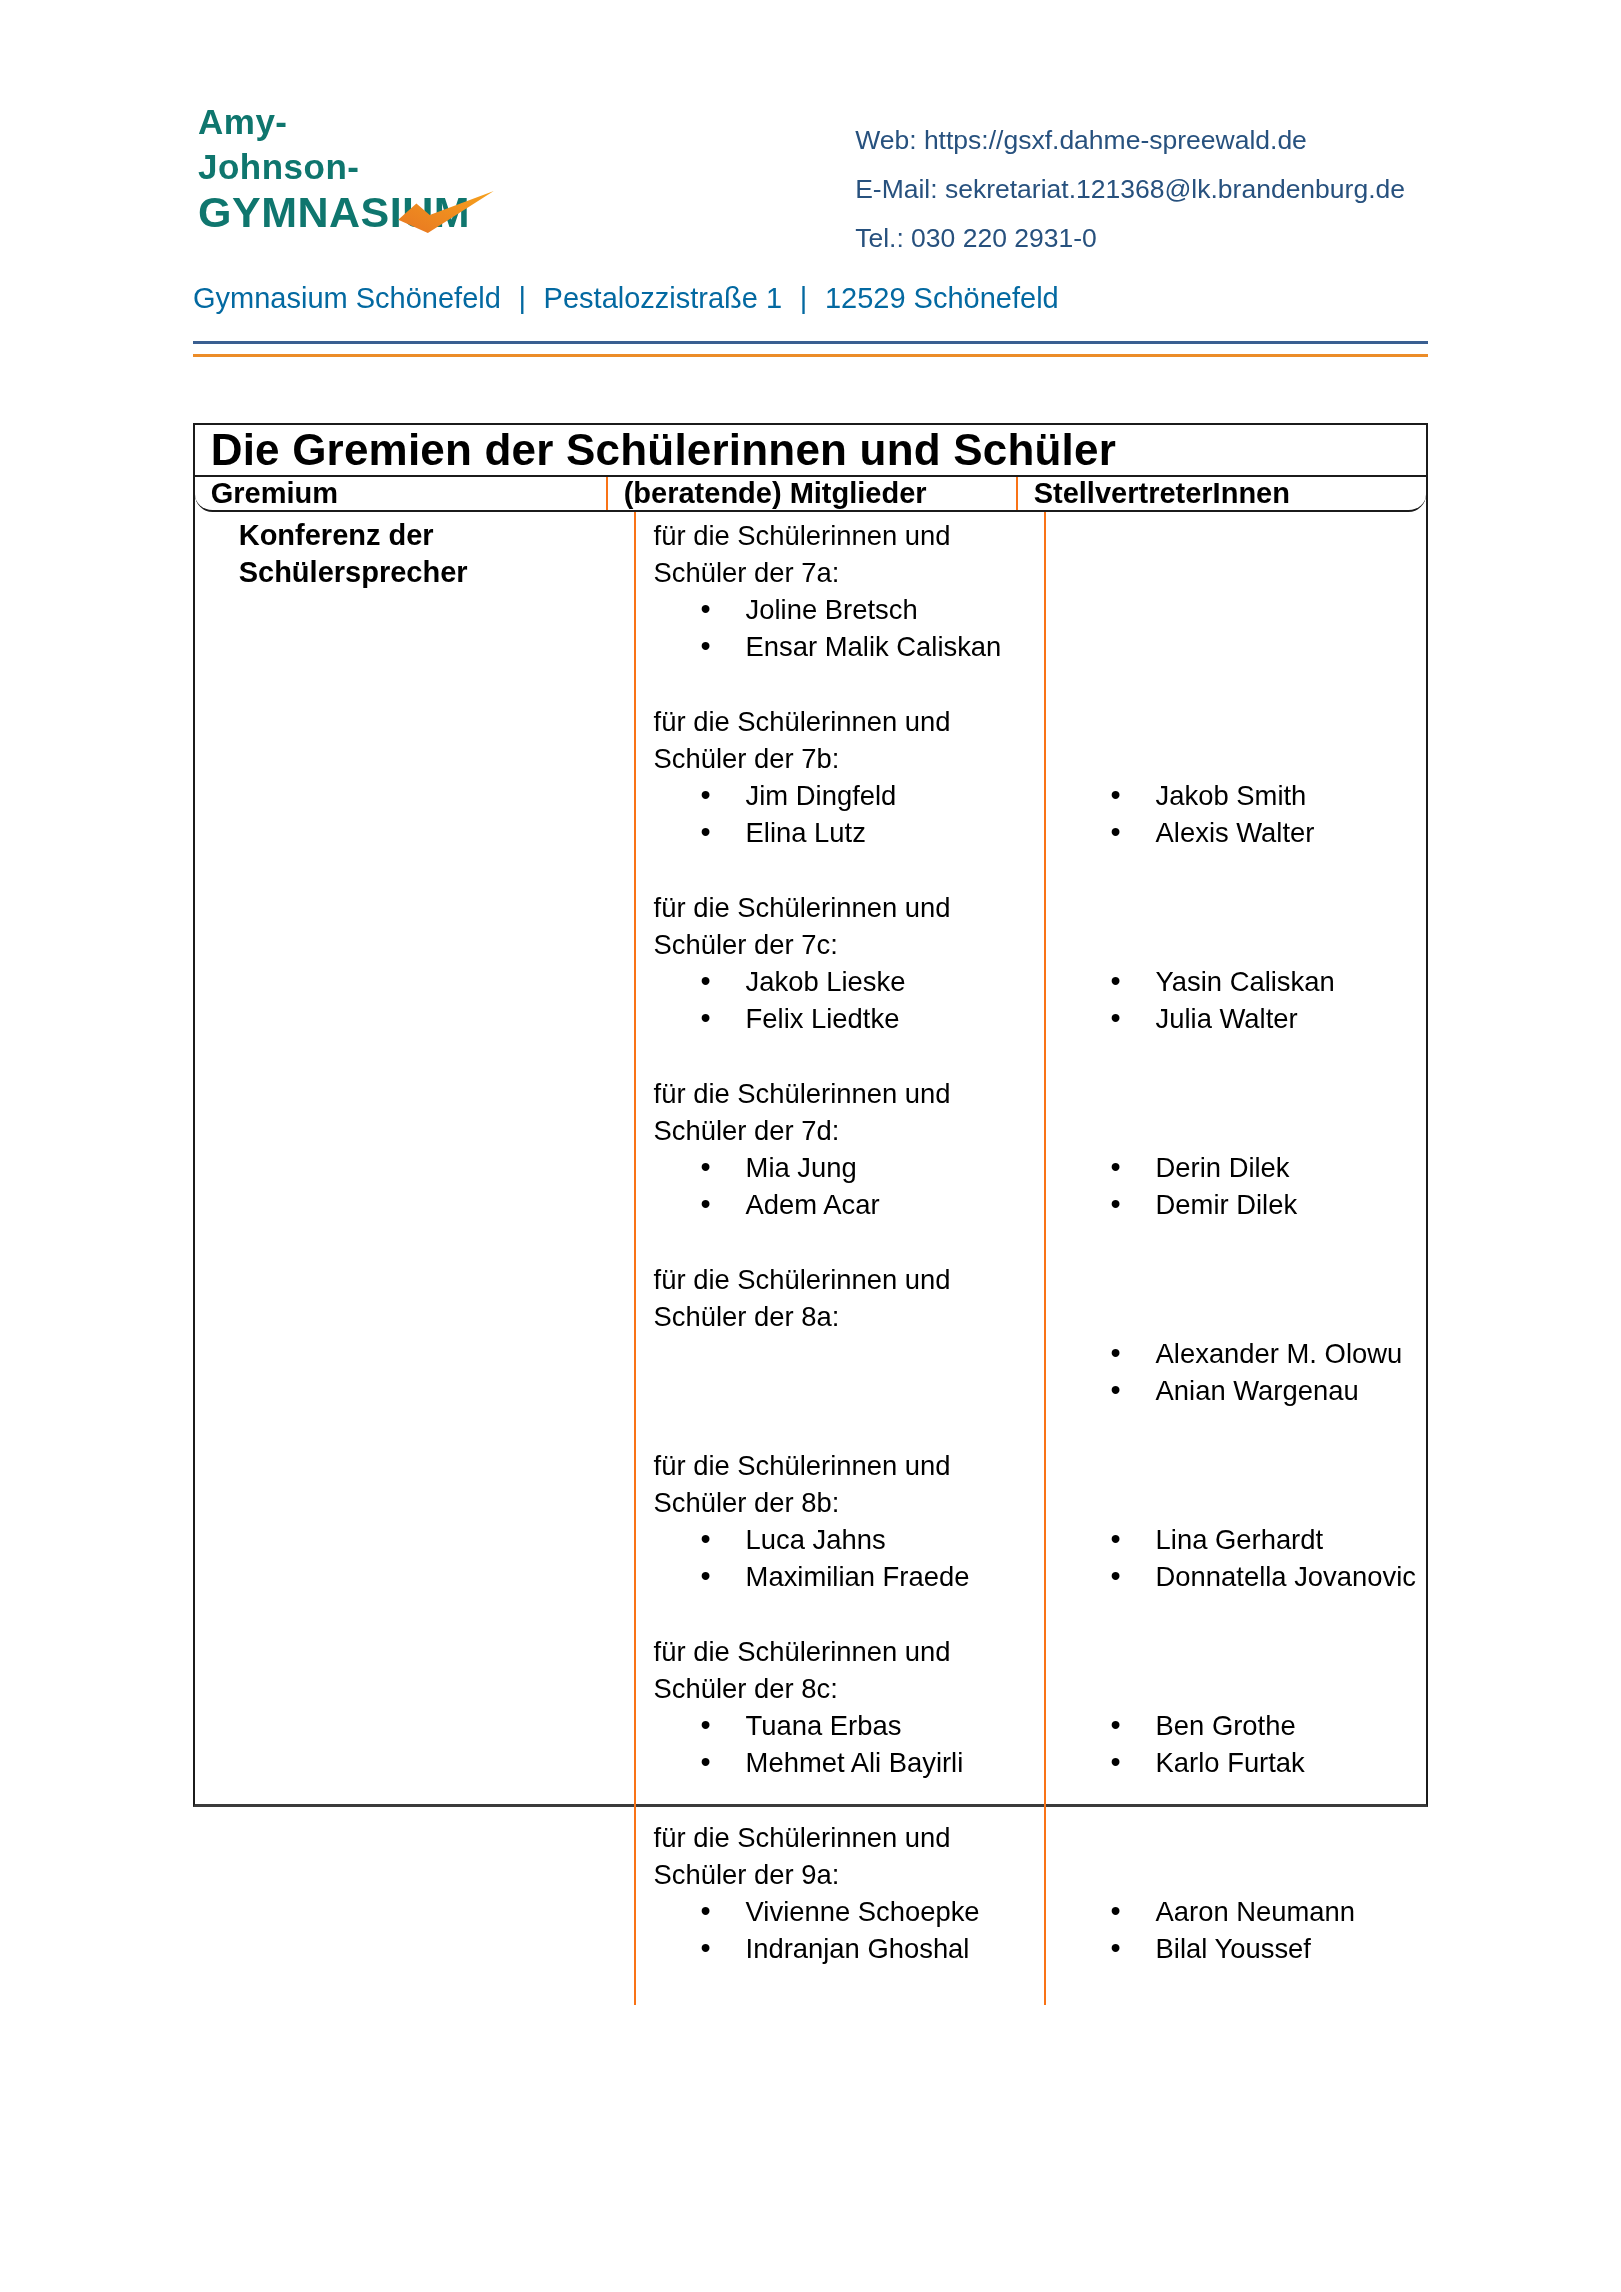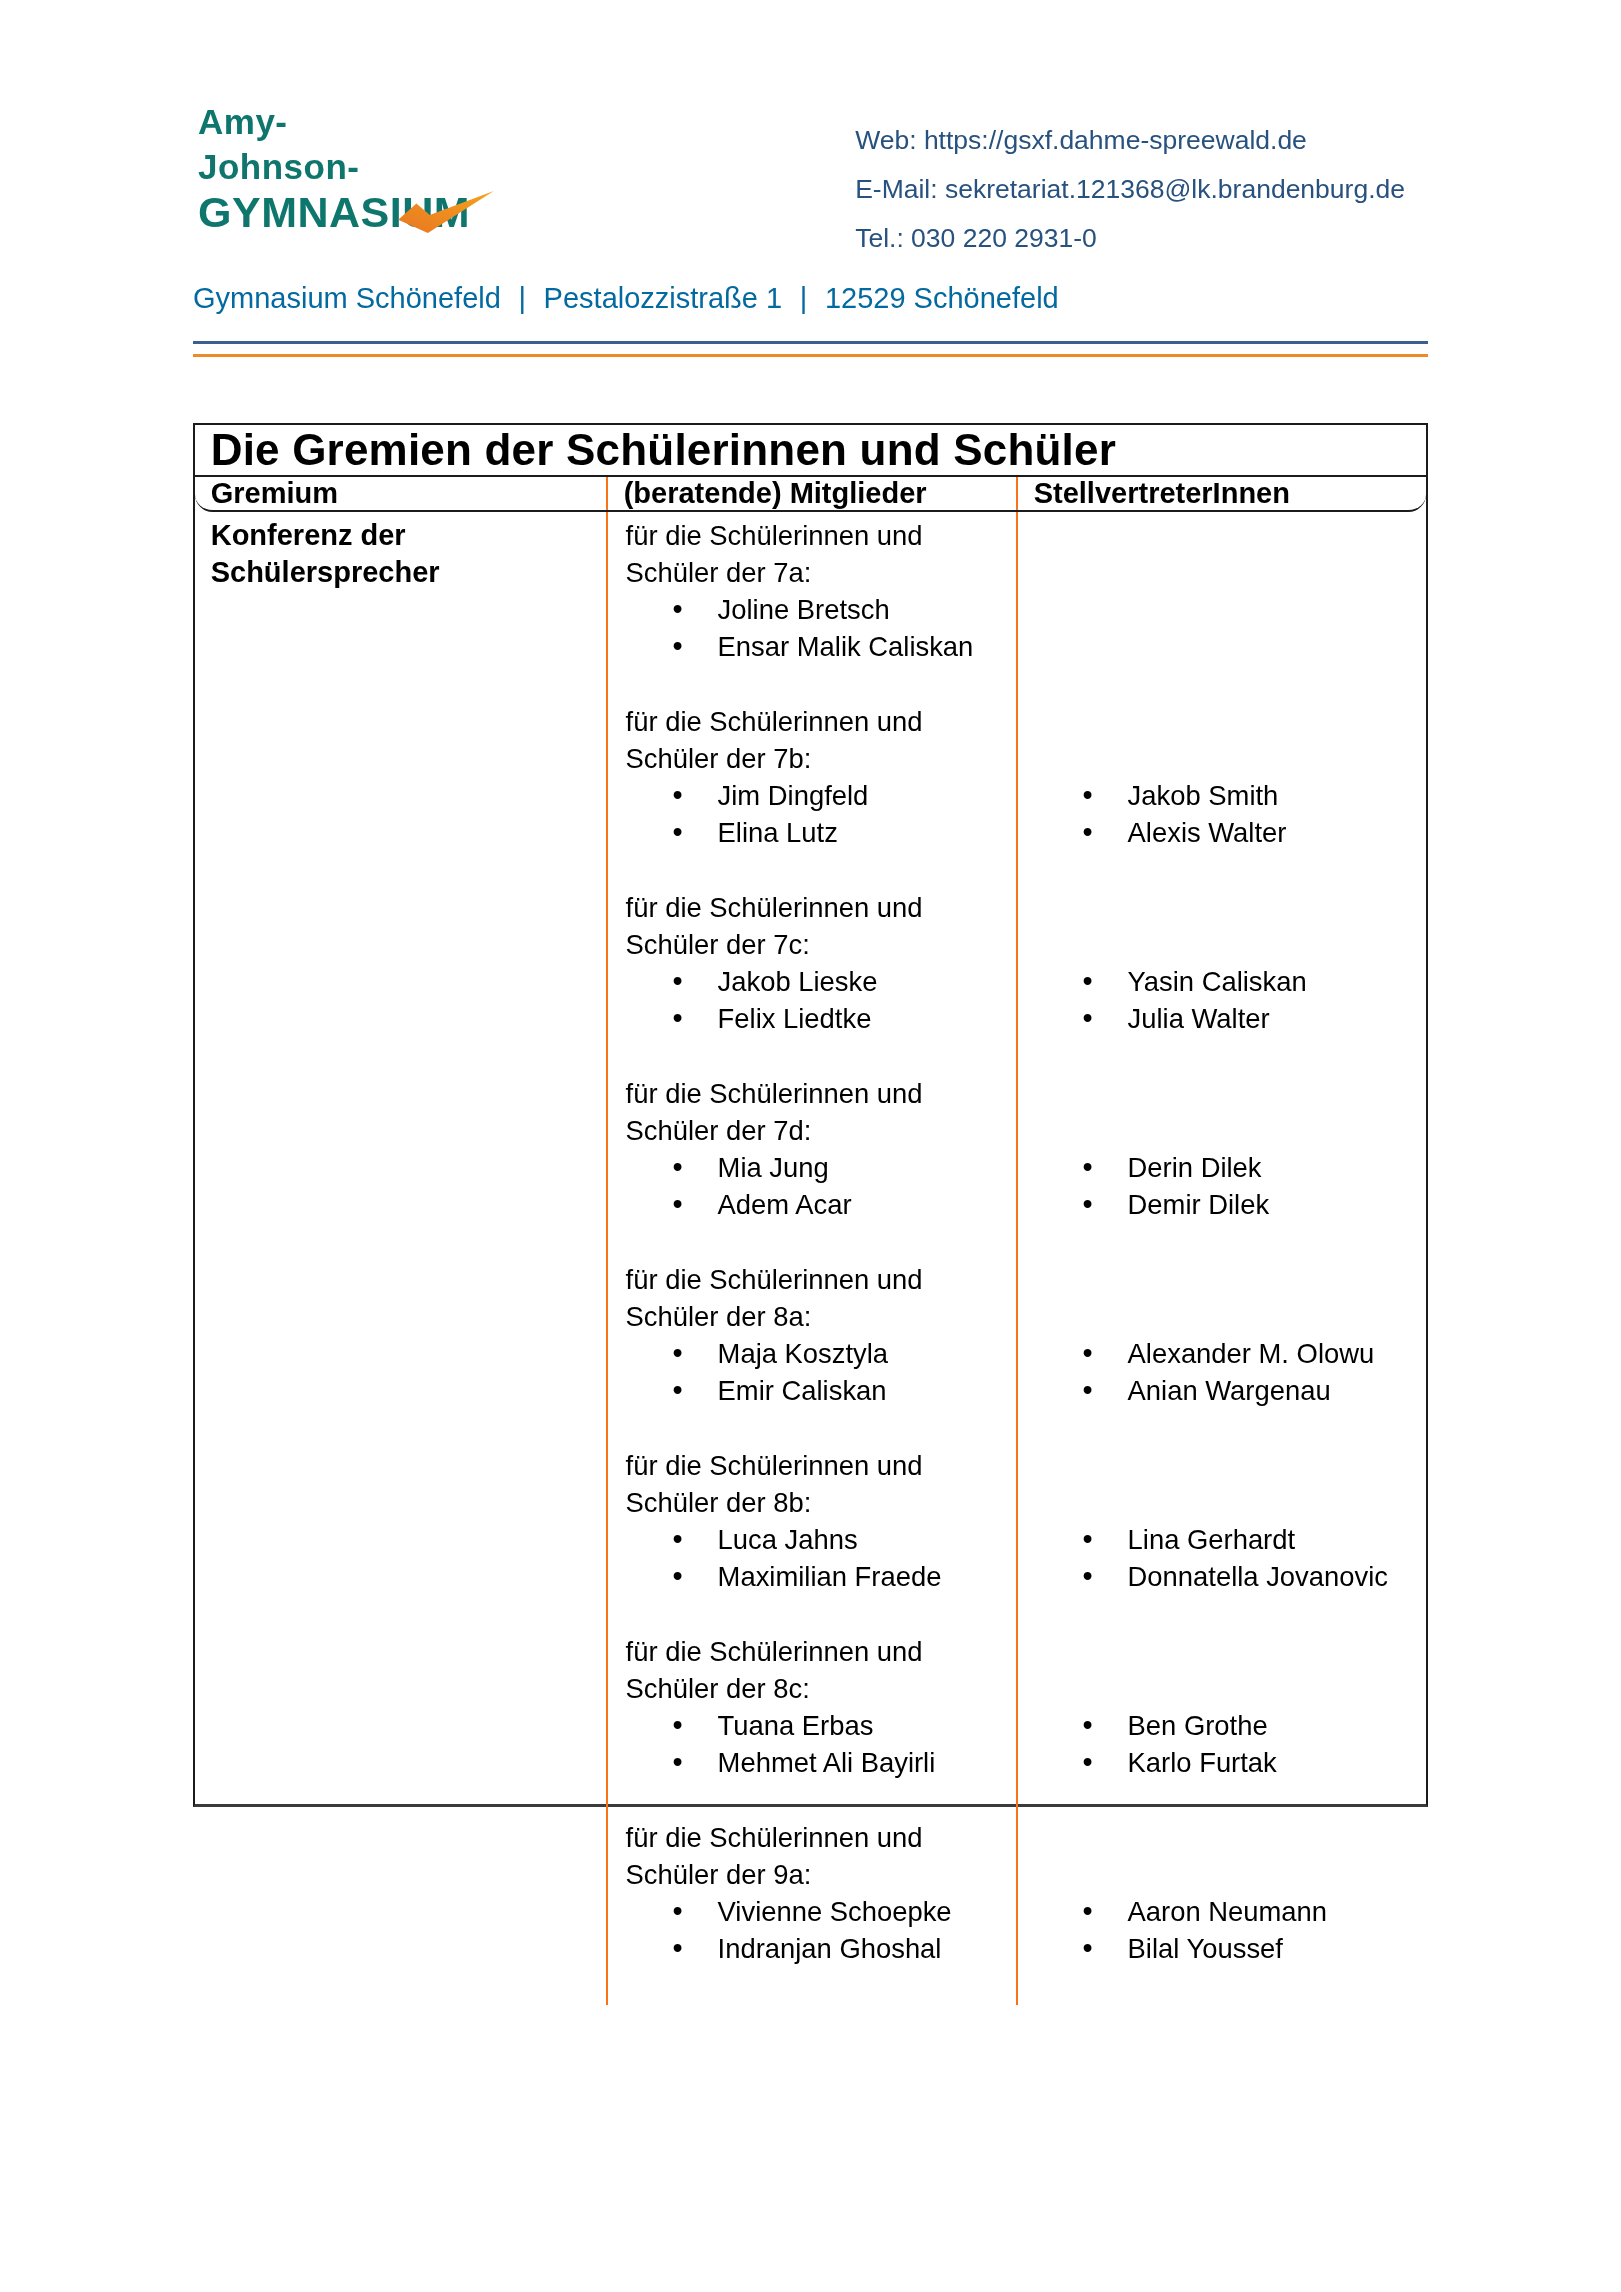--- a/index.html
+++ b/index.html
@@ -50,21 +50,21 @@
     padding-left:15.7px;
     font-size:44px; font-weight:bold; letter-spacing:0.2px;
   }
   .cols { display:grid; grid-template-columns:411px 410px 411px;border-radius:30px; }
   .t-head { height:79px; box-sizing:border-box; border-bottom:2px solid #1b1b1b; }
   .t-head .hc {
     display:flex; align-items:center;
     padding-left:15.7px; box-sizing:border-box;
     font-size:29px; font-weight:bold;
   }
-  .t-body { flex:1; }
+  .t-body { flex:1;padding-left:28px; }
   .c-mid, .c-right { border-left:2px solid #f97316; box-sizing:border-box; }
 
   .cell-gremium { padding:4.9px 15.7px 0 15.7px; box-sizing:border-box; }
   .gremium-name { font-size:29px; font-weight:bold; line-height:37px; }
 
   .cell-members, .cell-deputies { padding:4.9px 0 0 17.6px; box-sizing:border-box; }
 
   .group  { height:186px; }
   .dgroup { height:186px; box-sizing:border-box; padding-top:74px; }
   .iline  { font-size:27.4px; line-height:37px; white-space:nowrap; }
@@ -158,24 +158,20 @@
           <div class="iline">Schüler der 7d:</div>
           <ul class="bl">
             <li>Mia Jung</li>
             <li>Adem Acar</li>
           </ul>
         </div>
 
         <div class="group">
           <div class="iline">für die Schülerinnen und</div>
           <div class="iline">Schüler der 8a:</div>
-          <ul class="bl">
-            <li>Maja Kosztyla</li>
-            <li>Emir Caliskan</li>
-          </ul>
         </div>
 
         <div class="group">
           <div class="iline">für die Schülerinnen und</div>
           <div class="iline">Schüler der 8b:</div>
           <ul class="bl">
             <li>Luca Jahns</li>
             <li>Maximilian Fraede</li>
           </ul>
         </div>

